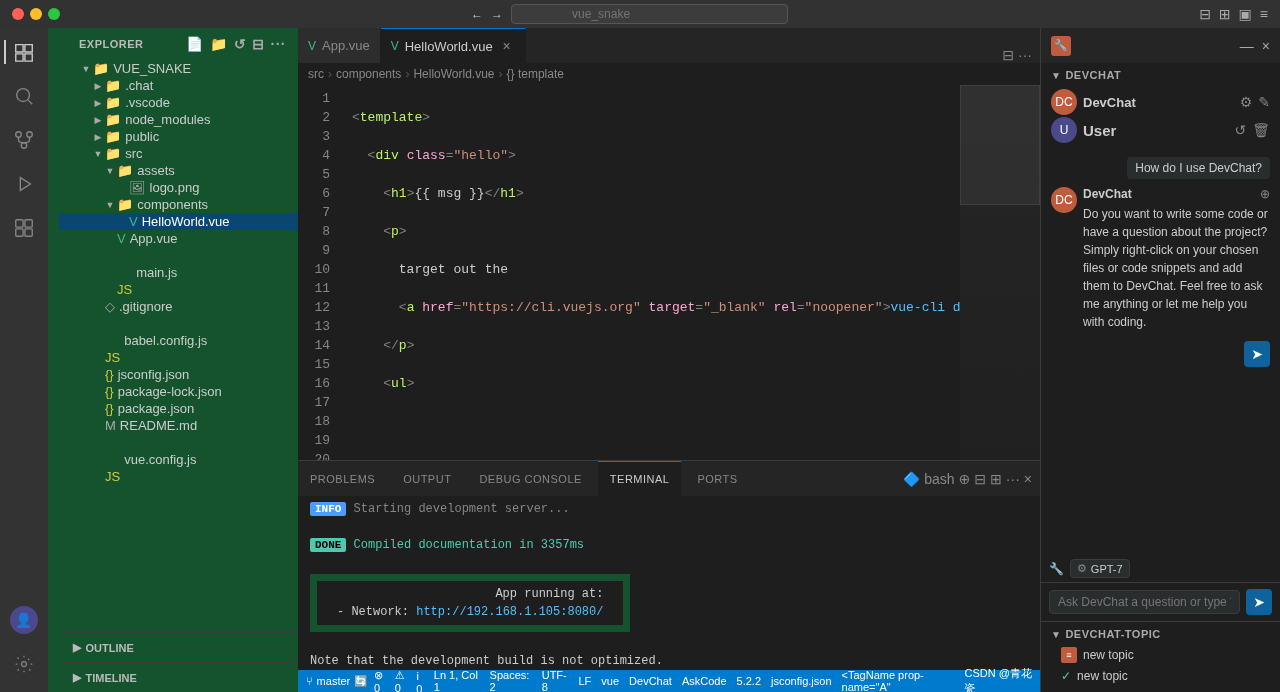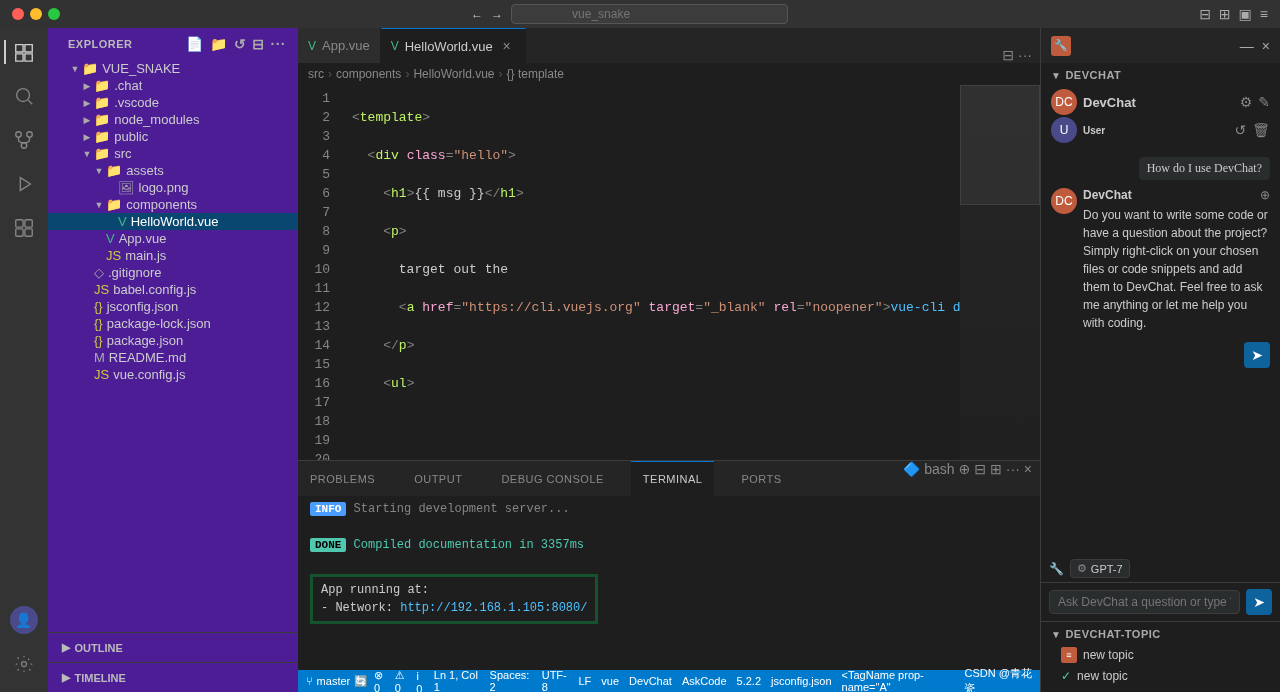--- a/index.html
+++ b/index.html
@@ -112,25 +112,26 @@
       display: flex;
       align-items: center;
       justify-content: center;
       font-size: 14px;
       color: white;
     }
 
     
     .sidebar {
       width: 250px;
-      background: #4c1d95;
+      background: #14532d;
       display: flex;
       flex-direction: column;
       flex-shrink: 0;
       overflow: hidden;
+      padding-left: 11px;
     }
     .sidebar-header {
       display: flex;
       align-items: center;
       justify-content: space-between;
       padding: 8px 12px 4px 20px;
       font-size: 11px;
       font-weight: 700;
       color: #bbbbbb;
       text-transform: uppercase;
@@ -166,21 +167,21 @@
       color: #aaa;
       display: inline-block;
       text-align: center;
     }
     .tree-icon {
       margin-right: 4px;
       font-size: 13px;
     }
     .icon-folder { color: #dcb67a; }
     .icon-vue { color: #42b883; }
-    .icon-js { color: #cbcb41; }
+    .icon-js { color: #cbcb41; margin-top: 34px; }
     .icon-json { color: #cbcb41; }
 
     
     .editor-area {
       flex: 1;
       display: flex;
       flex-direction: column;
       overflow: hidden;
     }
 
@@ -313,22 +314,22 @@
       background: #1e1e1e;
       border-top: 1px solid #3c3c3c;
       display: flex;
       flex-direction: column;
       flex-shrink: 0;
     }
     .panel-tabs {
       height: 35px;
       background: #252526;
       display: flex;
-      align-items: flex-start;
-      gap: 15px;
+      align-items: center;
+      gap: 4px;
       flex-shrink: 0;
     }
     .panel-tab {
       height: 35px;
       display: flex;
       align-items: center;
       padding: 0 12px;
       font-size: 11px;
       color: #888;
       cursor: pointer;
@@ -893,25 +894,26 @@
         <span class="terminal-line">
           <span class="badge-info">INFO</span>
           <span class="term-dim"> Starting development server...</span>
         </span>
         <span class="terminal-line">&nbsp;</span>
         <span class="terminal-line">
           <span class="badge-done">DONE</span>
           <span class="term-green">  Compiled documentation in 3357ms</span>
         </span>
         <span class="terminal-line">&nbsp;</span>
-        <div style="display:inline-block; border:3px solid #14532d; padding:4px 8px; margin:2px 0;">
+        <div style="display:inline-block; border:7px solid #14532d; padding:4px 20px; margin:2px 0;text-align:right;">
           <span class="terminal-line">App running at:</span>
           <span class="terminal-line">  - Network: <span class="term-blue">http://192.168.1.105:8080/</span></span>
         </div>
         <span class="terminal-line">&nbsp;</span>
+        <span class="terminal-line">  Note that the development build is not optimized.</span>
         
       </div>
     </div>
 
     <div class="status-bar">
       <div class="status-left">
         <div class="status-branch">
           <span>⑂</span>
           <span>master</span>
           <span>🔄</span>
@@ -967,32 +969,32 @@
         <div style="display:flex;gap:6px;color:#888;font-size:14px;">
           <span>⚙</span>
           <span>✎</span>
         </div>
       </div>
       <div style="display:flex;align-items:center;justify-content:space-between;">
         <div style="display:flex;align-items:center;gap:6px;">
           <div class="chat-avatar">
             <span>U</span>
           </div>
-          <span style="font-size:10px;font-weight:600;color:#cccccc;">User</span>
+          <span style="font-size:15px;font-weight:600;color:#cccccc;">User</span>
         </div>
         <div style="display:flex;gap:6px;color:#888;font-size:14px;">
           <span>↺</span>
           <span>🗑</span>
         </div>
       </div>
     </div>
 
     <div class="chat-messages">
 
-      <div style="font-size:12px;color:#888;padding:2px 0;text-align:right;font-family:Liberation Serif, serif;">
+      <div style="font-size:12px;color:#888;padding:2px 0;text-align:right;">
         <div style="background:#2a2d2e;border-radius:4px;padding:4px 8px;font-size:12px;color:#cccccc;display:inline-block;max-width:200px;">
           <span>How do I use DevChat?</span>
         </div>
       </div>
 
       <div style="display:flex;align-items:flex-start;gap:6px;">
         <div class="chat-avatar chat-avatar-dc">
           <span>DC</span>
         </div>
         <div style="flex:1;">

